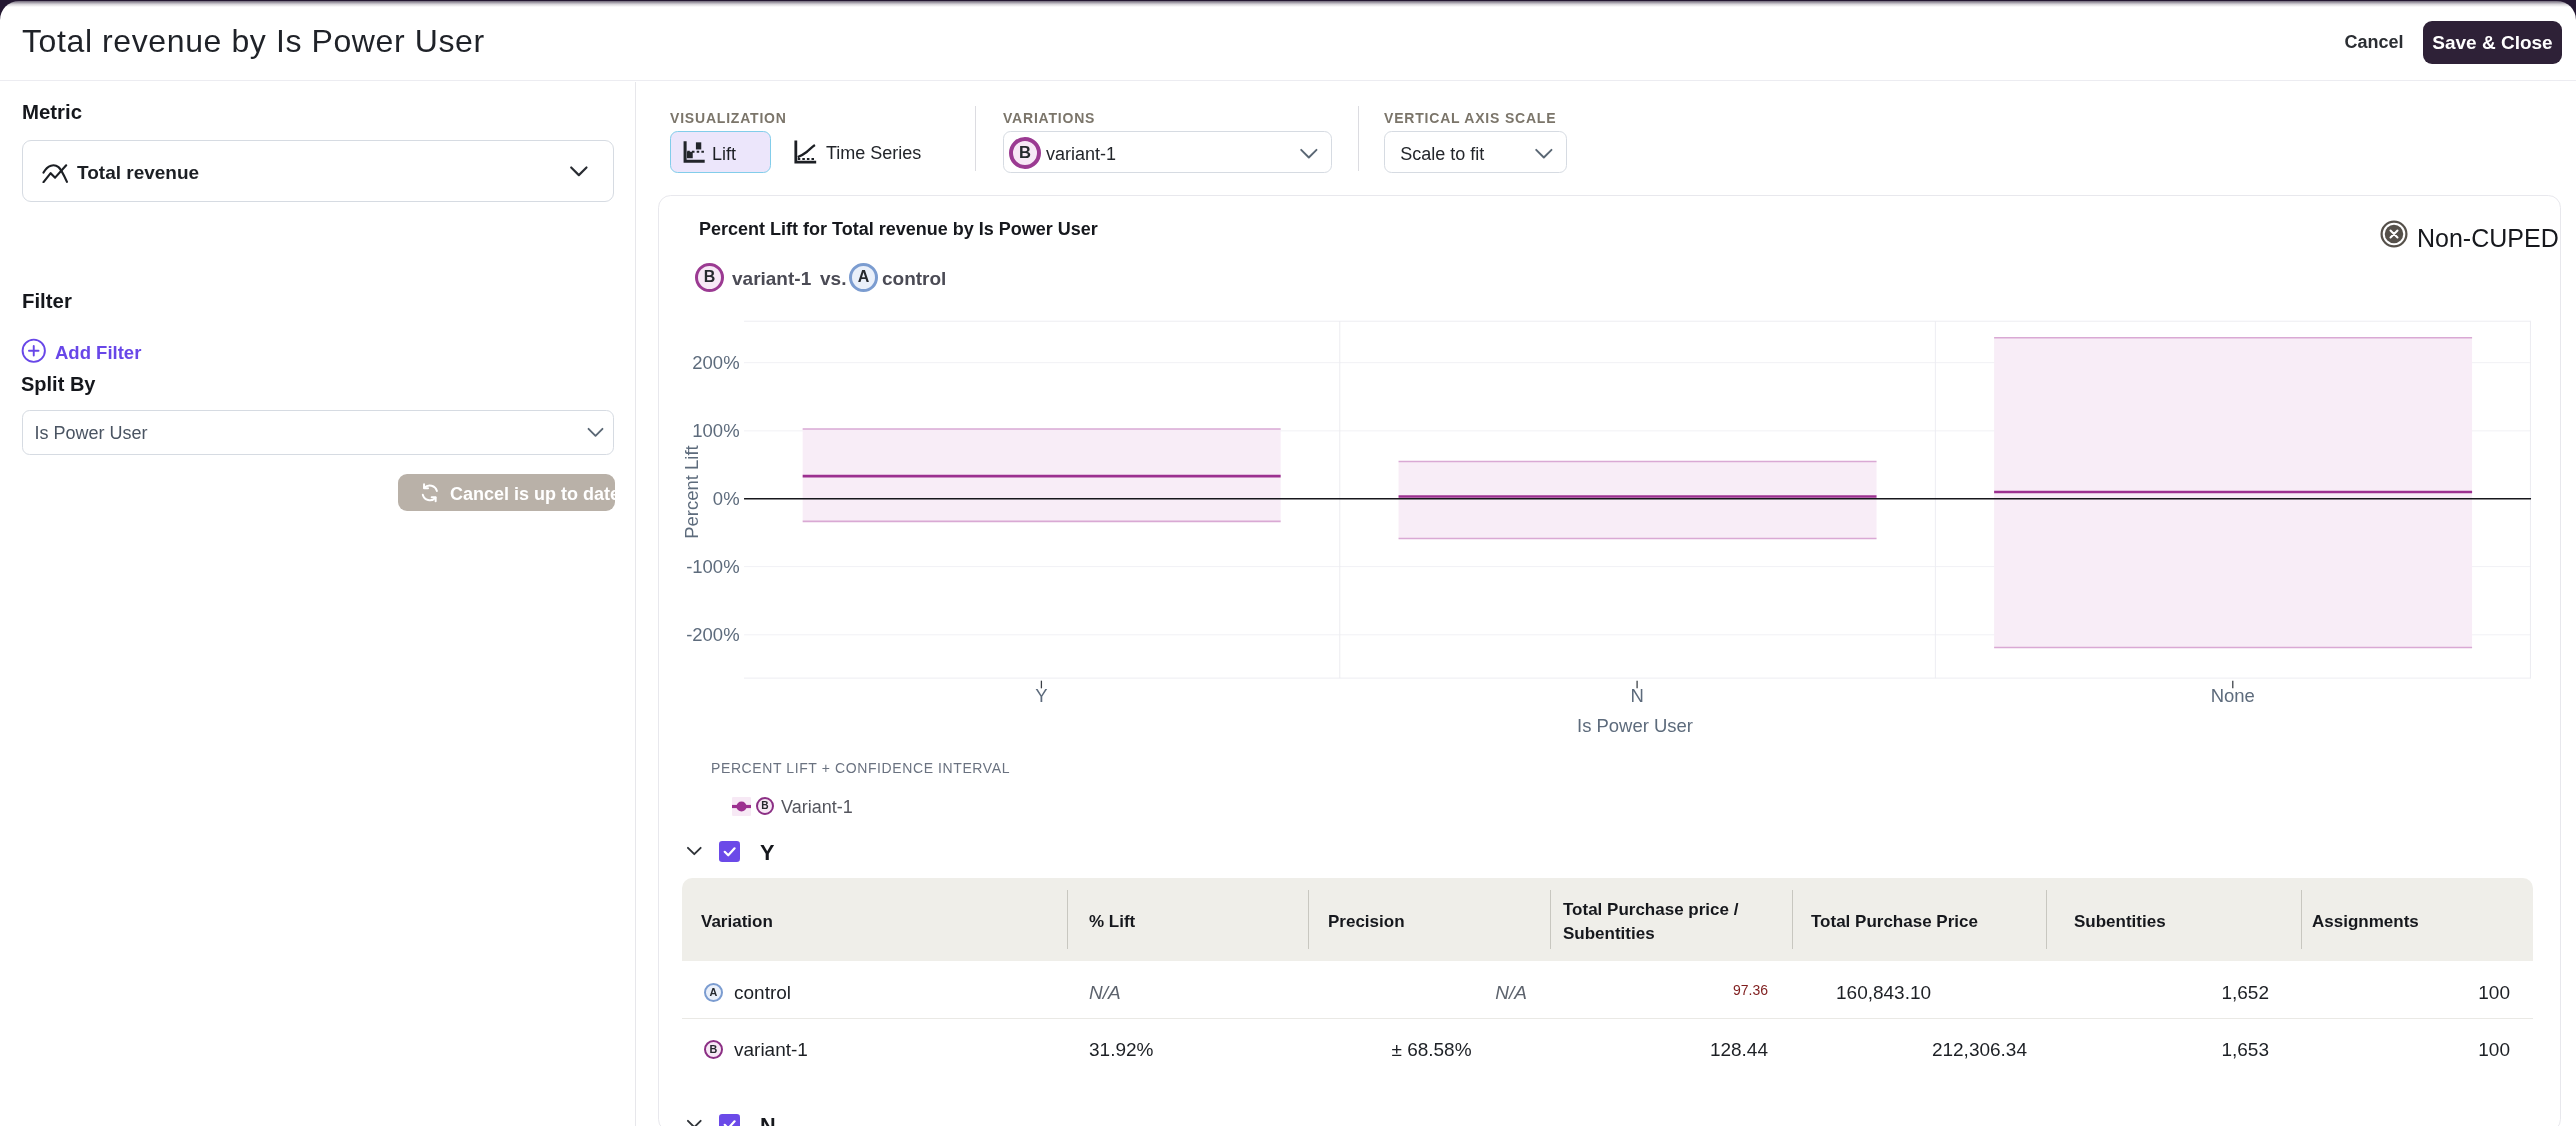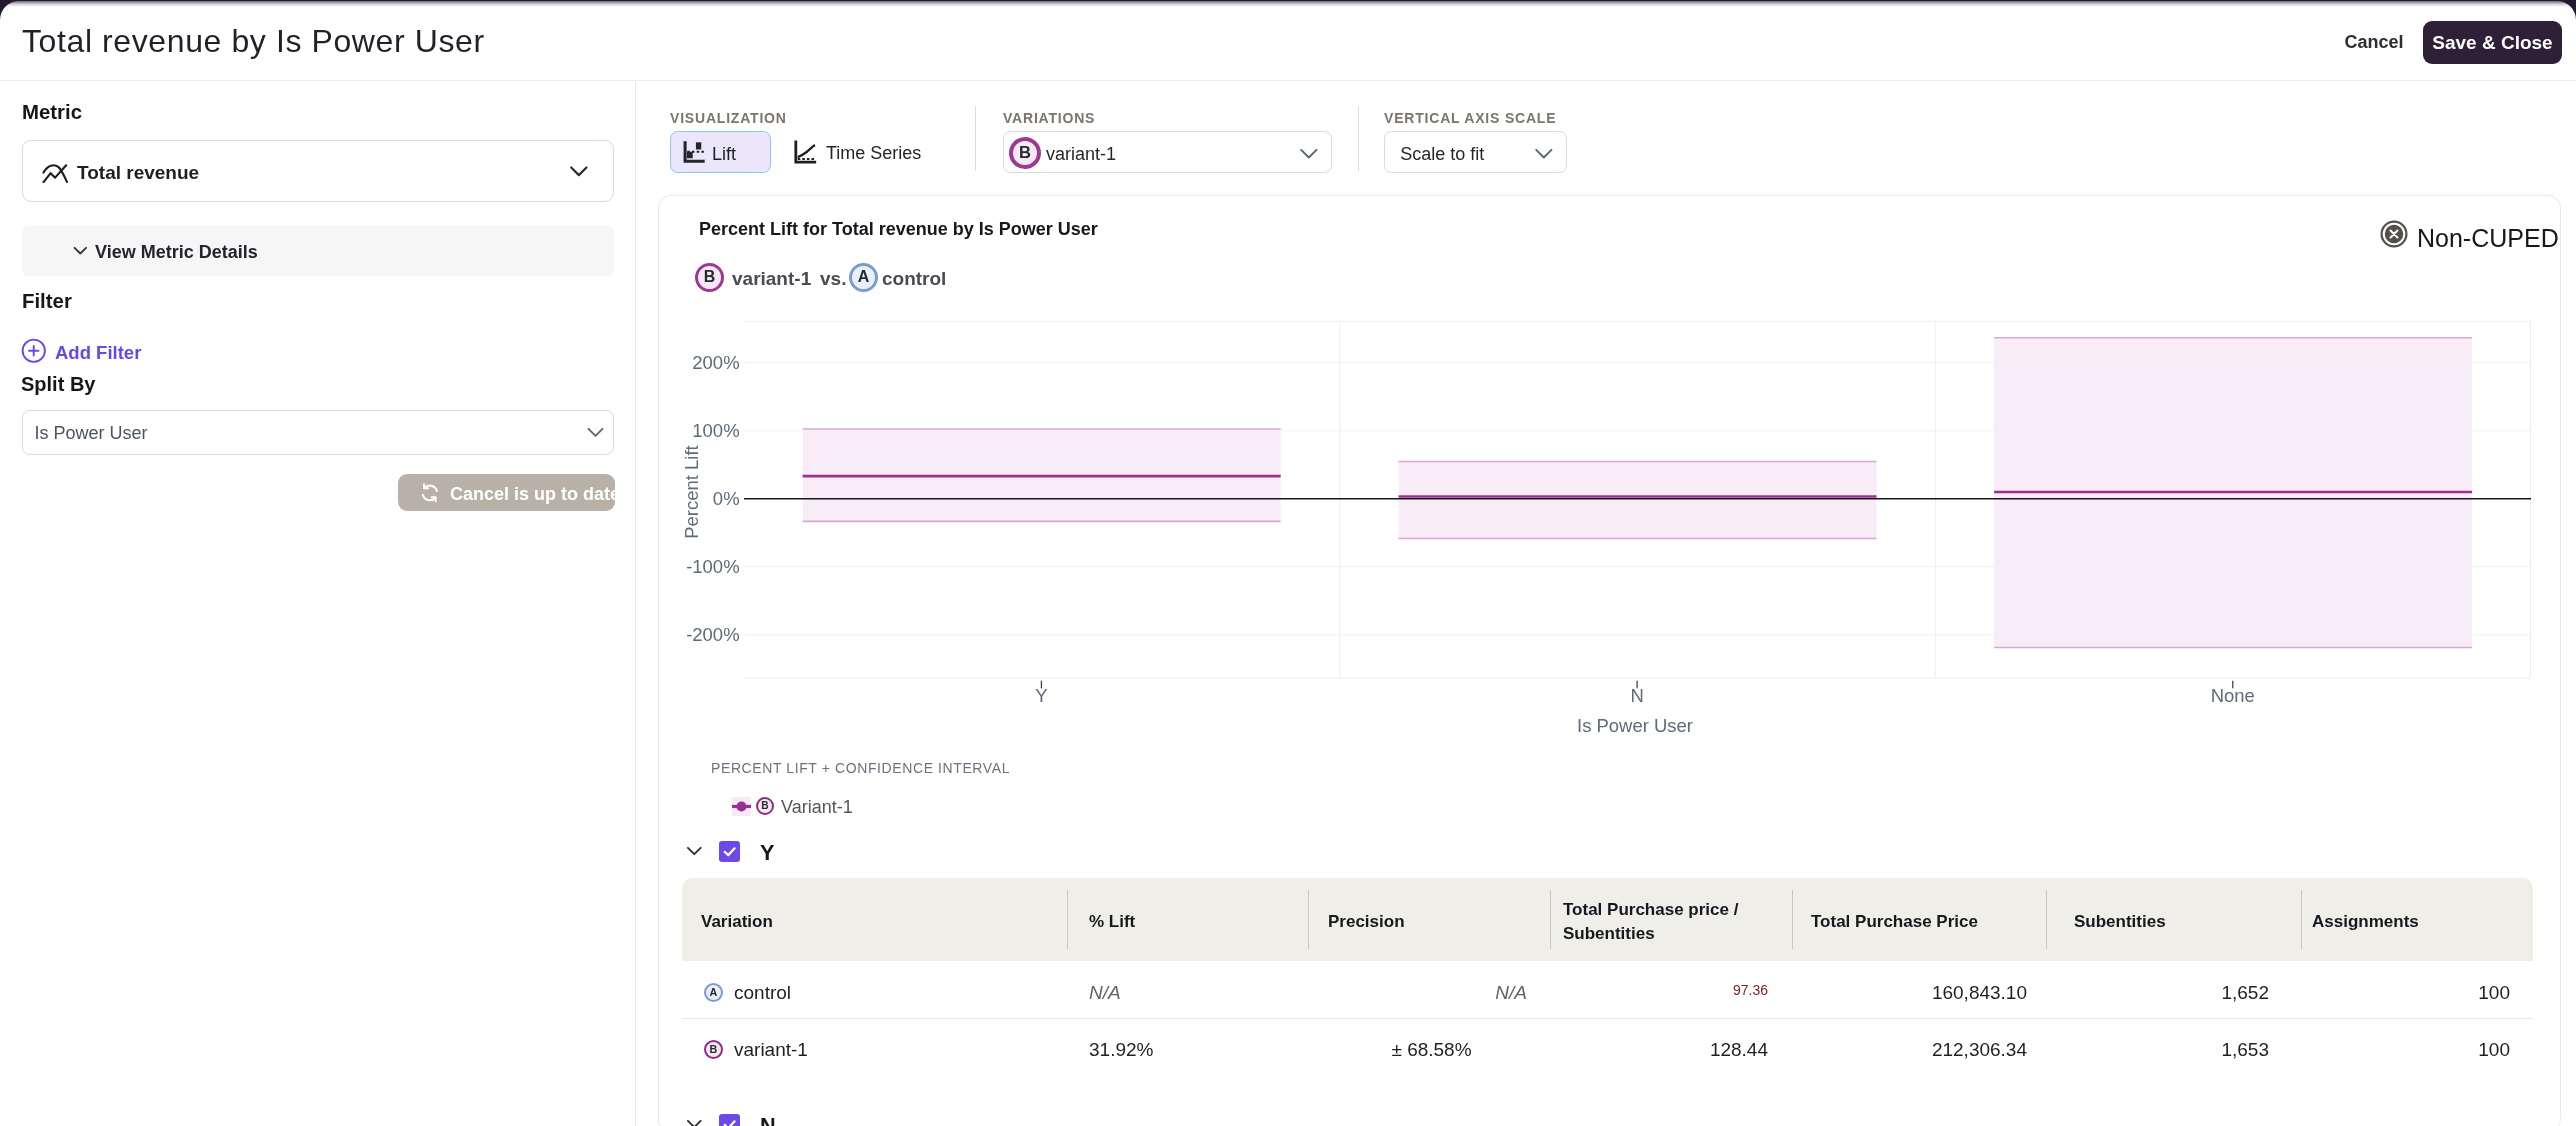--- a/index.html
+++ b/index.html
@@ -31,26 +31,20 @@
     <svg class="abs" style="left:18.5px; top:21.7px;" width="28" height="20.4" viewBox="0 0 22 16">
       <path d="M1.2 15 L6.8 8 L10.3 11.5 L19 1.8" fill="none" stroke="#1c1f24" stroke-width="1.7" stroke-linecap="round" stroke-linejoin="round"></path>
       <path d="M1.2 7.5 C4.5 1.5 9.5 0.5 13 3.2 C15.2 5 17.2 9.5 19.6 14.8" fill="none" stroke="#1c1f24" stroke-width="1.7" stroke-linecap="round"></path>
     </svg>
     <div class="abs" style="left:54px; top:21px; font-size:19px; font-weight:700; color:#1c1f24;">Total revenue</div>
     <svg class="abs" style="left:545px; top:22px;" width="21.7" height="16.6" viewBox="0 0 34 26">
         <path d="M5 7 L17 19 L29 7" fill="none" stroke="#2a2d33" stroke-width="3.4" stroke-linecap="round" stroke-linejoin="round"></path>
       </svg>
   </div>
 
-  <div class="abs" style="left:22px; top:226px; width:592px; height:50px; background:#f6f6f7; border-radius:6.4px;">
-    <svg class="abs" style="left:50px; top:18px;" width="16.6" height="14" viewBox="0 0 26 22">
-        <path d="M4 6 L13 15 L22 6" fill="none" stroke="#33363c" stroke-width="3" stroke-linecap="round" stroke-linejoin="round"></path>
-      </svg>
-    <div class="abs" style="left:73px; top:16px; font-size:18px; font-weight:700; color:#22252b;">View Metric Details</div>
-  </div>
 
   <div class="abs" style="left:22px; top:290px; font-size:20.4px; font-weight:700; color:#15171c;">Filter</div>
 
   <svg class="abs" style="left:21px; top:338px;" width="25.5" height="25.5" viewBox="0 0 40 40">
     <circle cx="20" cy="20" r="17.5" fill="none" stroke="#6847e8" stroke-width="3"></circle>
     <path d="M20 12.5 V27.5 M12.5 20 H27.5" stroke="#6847e8" stroke-width="3" stroke-linecap="round"></path>
   </svg>
   <div class="abs" style="left:55px; top:342px; font-size:18.5px; font-weight:700; color:#6847e8;">Add Filter</div>
 
   <div class="abs" style="left:21px; top:373px; font-size:20px; font-weight:700; color:#15171c;">Split By</div>
@@ -214,21 +208,21 @@
     <div class="abs" style="left:881px; top:20px; width:217px; text-align:left; font-size:17px; font-weight:700; color:#16181d; line-height:24px;">Total Purchase price / Subentities</div>
     <div class="abs" style="left:1129px; top:34px; font-size:17px; font-weight:700; color:#16181d;">Total Purchase Price</div>
     <div class="abs" style="left:1392px; top:34px; font-size:17px; font-weight:700; color:#16181d;">Subentities</div>
     <div class="abs" style="left:1630px; top:34px; font-size:17px; font-weight:700; color:#16181d;">Assignments</div>
 
     <div class="abs" style="left:22px; top:105px; width:19px; height:19px; border:2.5px solid #7b9cd0; border-radius:50%; background:#eaf0fa; text-align:center; line-height:14.7px; font-size:10.8px; font-weight:700; color:#26292e;">A</div>
     <div class="abs" style="left:52px; top:104px; font-size:19px; color:#1d2025;">control</div>
     <div class="abs" style="left:407px; top:104px; font-size:19px; font-style:italic; color:#5d636d;">N/A</div>
     <div class="abs" style="left:654px; top:104px; width:191px; text-align:right; font-size:19px; font-style:italic; color:#5d636d;">N/A</div>
     <div class="abs" style="left:895px; top:104px; width:191px; text-align:right; font-size:14px; color:#7f1d1d;">97.36</div>
-    <div class="abs" style="left:1154px; top:104px; width:191px; text-align:right; font-size:19px; color:#1d2025;">160,843.10</div>
+    <div class="abs" style="left:1154px; top:104px; width:191px; text-align:left; font-size:19px; color:#1d2025;">160,843.10</div>
     <div class="abs" style="left:1396px; top:104px; width:191px; text-align:right; font-size:19px; color:#1d2025;">1,652</div>
     <div class="abs" style="left:1637px; top:104px; width:191px; text-align:right; font-size:19px; color:#1d2025;">100</div>
     <div class="abs" style="left:0; top:140px; width:1851px; height:1.3px; background:#eae9e5;"></div>
 
     <div class="abs" style="left:22px; top:162px; width:19px; height:19px; border:2.5px solid #8b2f84; border-radius:50%; background:#f7e8f6; text-align:center; line-height:14.7px; font-size:10.8px; font-weight:700; color:#26292e;">B</div>
     <div class="abs" style="left:52px; top:161px; font-size:19px; color:#1d2025;">variant-1</div>
     <div class="abs" style="left:407px; top:161px; font-size:19px; color:#1d2025;">31.92%</div>
     <div class="abs" style="left:654px; top:161px; width:191px; text-align:center; font-size:19px; color:#1d2025;">± 68.58%</div>
     <div class="abs" style="left:895px; top:161px; width:191px; text-align:right; font-size:19px; color:#1d2025;">128.44</div>
     <div class="abs" style="left:1154px; top:161px; width:191px; text-align:right; font-size:19px; color:#1d2025;">212,306.34</div>

